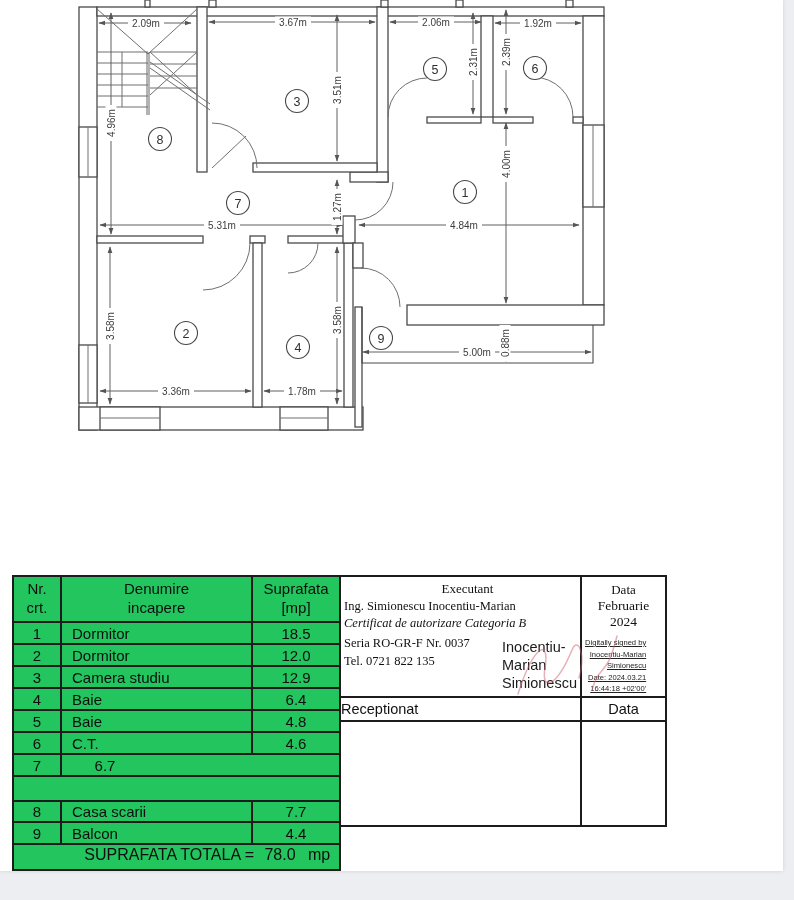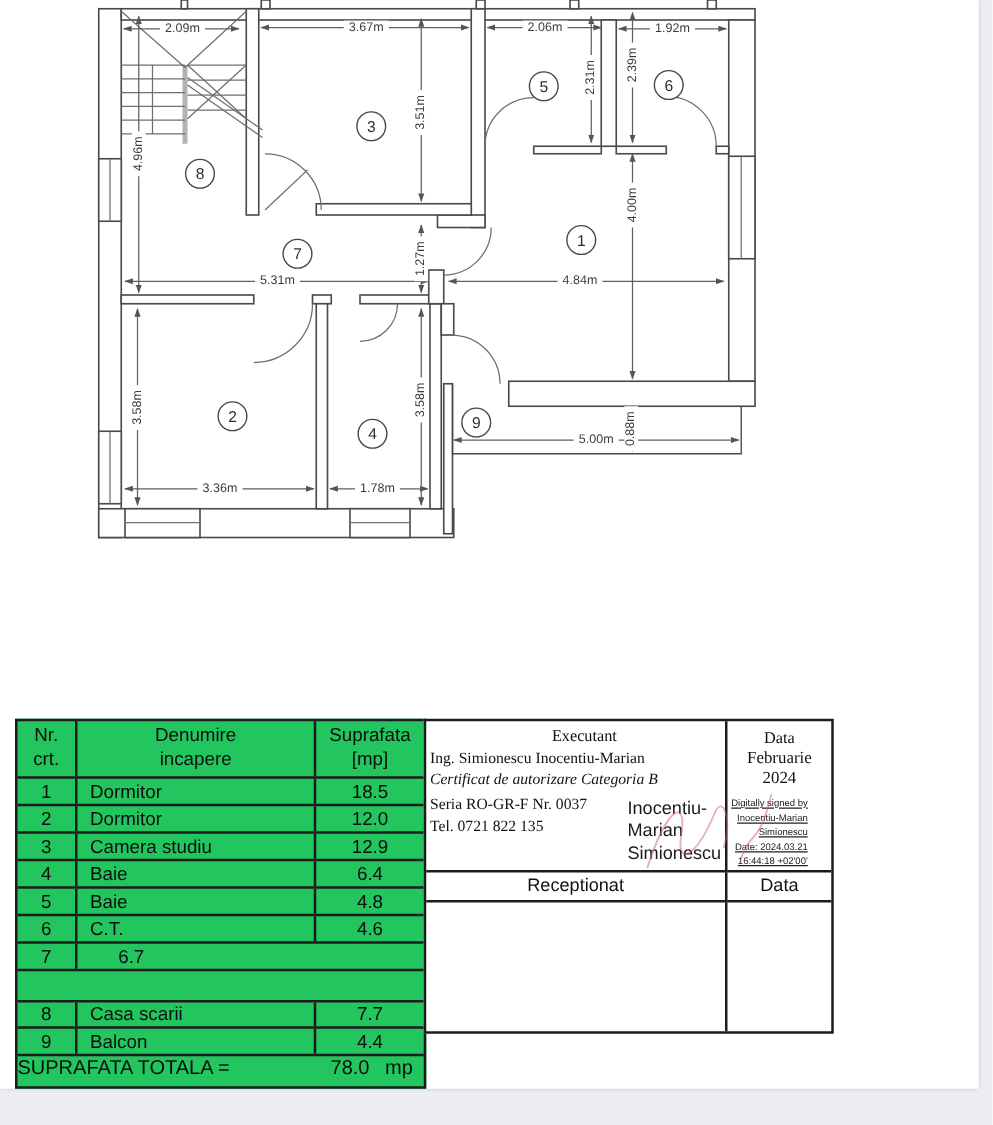--- a/index.html
+++ b/index.html
@@ -22,28 +22,28 @@
   .tr.hd{height:46px;font-size:15px;}
   .tr.r{height:22px;}
   .tr.r8{height:21px;}
   .tr.r9{height:22px;}
   .tr.empty{height:25px;}
   .tr.tot{height:24px;border-bottom:none;position:relative;font-size:16px;}
   .c1{width:46px;text-align:center;border-right:2px solid #1c1c1c;align-self:stretch;display:flex;align-items:center;justify-content:center;}
   .c2{flex:1;padding-left:10px;border-right:2px solid #1c1c1c;align-self:stretch;display:flex;align-items:center;}
   .c3{width:86px;text-align:center;}
   .hd .c1,.hd .c2,.hd .c3{white-space:pre-line;line-height:1.25;text-align:center;justify-content:center;padding-left:0;}
-  .tot-label{position:absolute;left:0;width:240px;text-align:left;top:1px;}
+  .tot-label{position:absolute;left:0;width:240px;text-align:right;top:1px;}
   .tot-val{position:absolute;left:240px;width:52px;text-align:center;top:1px;}
   .tot-unit{position:absolute;left:294px;width:35px;text-align:left;top:1px;}
   
   .rsec{position:absolute;left:339px;top:575px;width:328px;height:252px;border:2px solid #1c1c1c;box-sizing:border-box;background:#fff;color:#111;}
   .e1{position:absolute;left:0;top:0;width:241px;height:121px;border-right:2px solid #1c1c1c;border-bottom:2px solid #1c1c1c;box-sizing:border-box;padding-left:14px;}
   .e2{position:absolute;left:241px;top:0;right:0;height:121px;border-bottom:2px solid #1c1c1c;box-sizing:border-box;}
-  .e3{position:absolute;left:0;top:121px;width:241px;height:24px;border-right:2px solid #1c1c1c;border-bottom:2px solid #1c1c1c;box-sizing:border-box;display:flex;align-items:center;justify-content:center;font-size:14.5px;}
+  .e3{position:absolute;left:0;top:121px;width:241px;height:24px;border-right:2px solid #1c1c1c;border-bottom:2px solid #1c1c1c;box-sizing:border-box;display:flex;align-items:center;justify-content:flex-start;font-size:14.5px;}
   .e4{position:absolute;left:241px;top:121px;right:0;height:24px;border-bottom:2px solid #1c1c1c;box-sizing:border-box;display:flex;align-items:center;justify-content:center;font-size:14.5px;}
   .e5{position:absolute;left:0;top:145px;bottom:0;width:241px;border-right:2px solid #1c1c1c;box-sizing:border-box;}
   .serif{font-family:"Liberation Serif",serif;}
   .ex-title{text-align:center;font-size:13px;margin-top:4px;}
   .ex-lines{position:absolute;left:3px;top:21px;font-size:12.5px;line-height:17px;white-space:pre-line;}
   .sig{position:absolute;left:161px;top:61px;width:82px;font-size:14.5px;line-height:18px;color:#1b1b1b;white-space:pre-line;}
   .data-title{text-align:center;font-size:13px;margin-top:5px;}
   .data-val{text-align:center;font-size:13.5px;line-height:16px;white-space:pre-line;}
   .dsig{position:absolute;left:3px;top:60px;font-size:7.6px;line-height:11.6px;color:#222;white-space:pre-line;text-align:right;text-decoration:underline;}
   .squiggle{position:absolute;left:500px;top:628px;}

